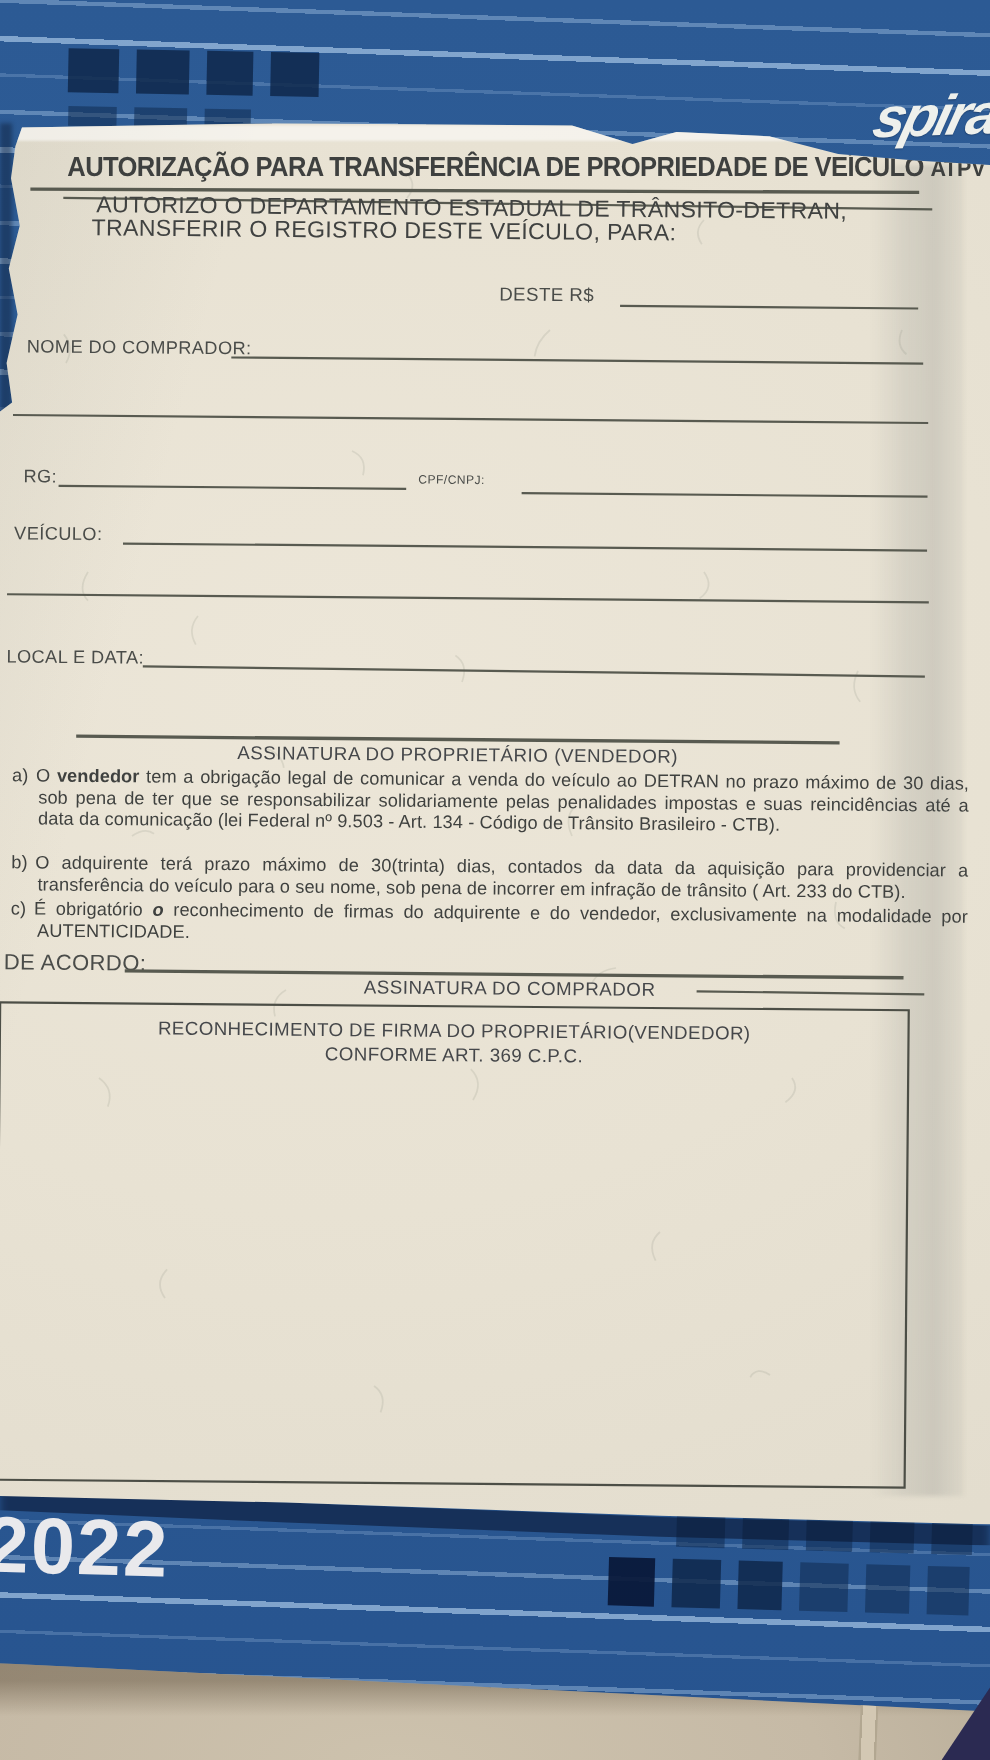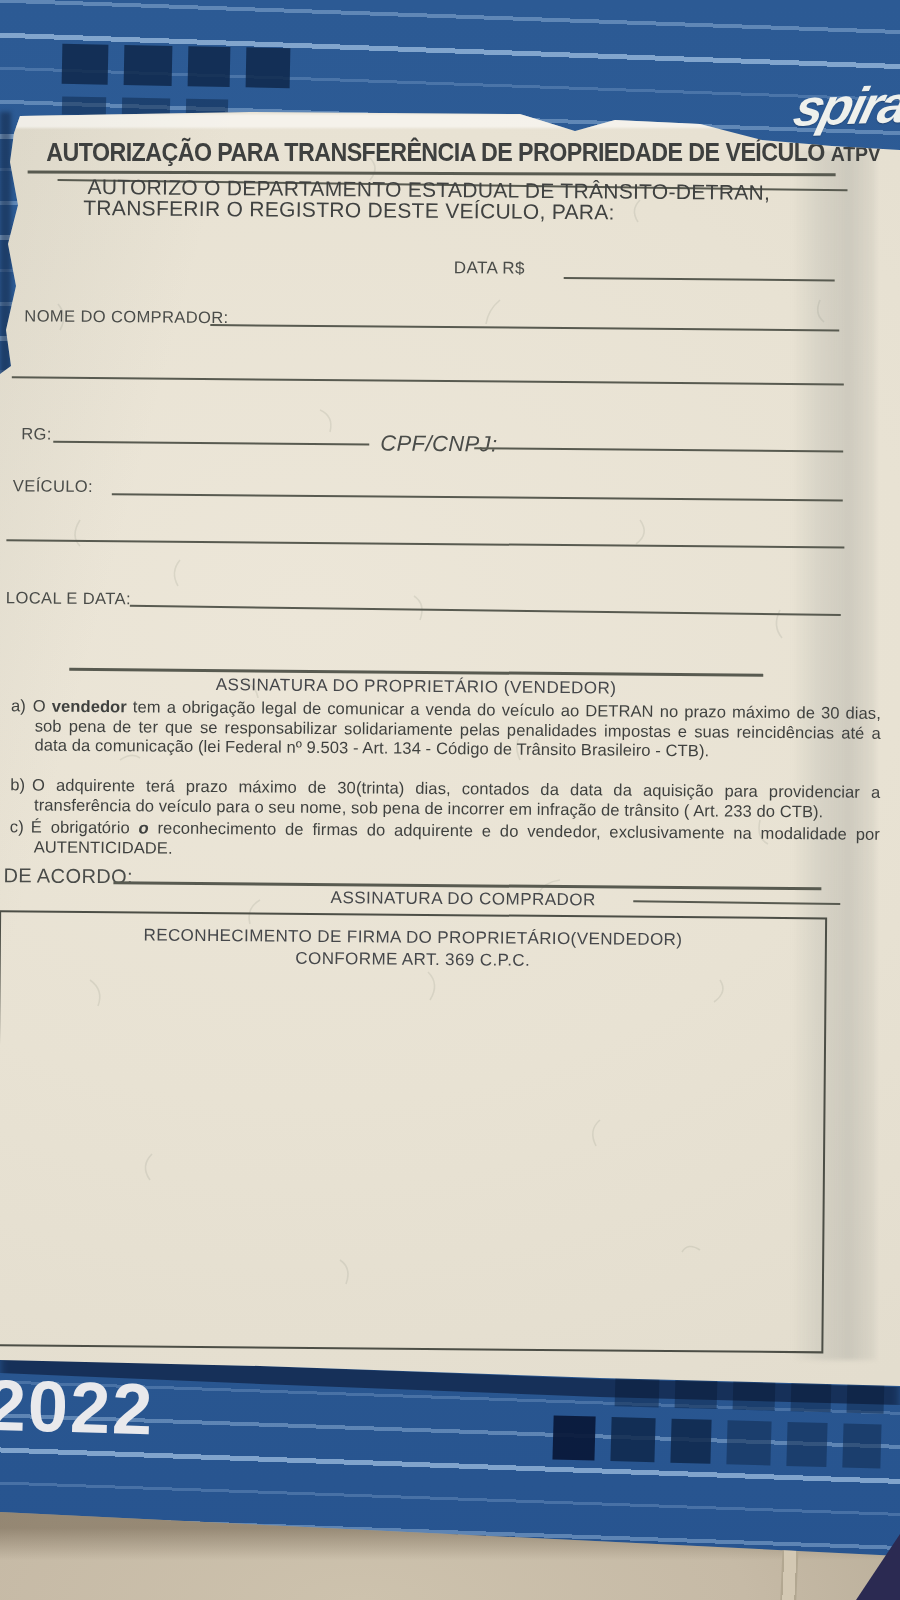--- a/index.html
+++ b/index.html
@@ -46,21 +46,21 @@
     background:linear-gradient(to right, rgba(150,152,146,0) , rgba(148,150,144,.20) 35%, rgba(138,141,136,.27) 68%, rgba(150,152,146,.10));}
   .fibers{position:absolute;left:0;top:0;}
 
   .content{position:absolute;left:0;top:0;width:900px;height:1600px;
     transform:rotate(.5deg);transform-origin:440px 130px;color:#45474a;}
   .abs{position:absolute;}
   .rule{position:absolute;height:2px;background:#585a50;}
   .rule.thick{height:2.5px;}
   .label{font-size:16.5px;letter-spacing:.4px;color:#4a4c49;white-space:nowrap;}
 
-  .title-wrap{position:absolute;left:15px;top:138px;width:810px;text-align:right;transform:rotate(-.5deg);}
+  .title-wrap{position:absolute;left:30px;top:138px;width:810px;text-align:right;transform:rotate(-.5deg);}
   .title{display:inline-block;font-size:25px;font-weight:700;letter-spacing:-.6px;
     transform:scaleX(.93);transform-origin:center;white-space:nowrap;color:#3e403f;}
   .title .suffix{font-size:21px;letter-spacing:-.2px;}
   .intro{font-size:21px;letter-spacing:.3px;color:#404241;white-space:nowrap;}
 
   .sig-caption{font-size:17px;letter-spacing:.5px;color:#45474a;white-space:nowrap;}
 
   .clause{position:absolute;left:16px;width:846px;margin:0;font-size:16.5px;line-height:19.5px;
     letter-spacing:.1px;color:#3f413f;text-align:justify;padding-left:24px;text-indent:-24px;}
   .clause b{font-weight:700;}
@@ -159,31 +159,31 @@
 
       <div class="title-wrap">
         <span class="title"><span>AUTORIZAÇÃO PARA TRANSFERÊNCIA DE PROPRIEDADE DE VEÍCULO</span> <span class="suffix">ATPV</span></span>
       </div>
       <div class="rule thick" style="left:28px;top:172px;width:808px;transform:rotate(-.3deg);"></div>
       <div class="rule" style="left:58px;top:184px;width:790px;transform:rotate(.25deg);"></div>
 
       <div class="abs intro" style="left:88px;top:178px;">AUTORIZO O DEPARTAMENTO ESTADUAL DE TRÂNSITO-DETRAN,</div>
       <div class="abs intro" style="left:84px;top:199px;">TRANSFERIR O  REGISTRO DESTE VEÍCULO, PARA:</div>
 
-      <div class="abs label" style="left:455px;top:258px;font-size:17px;">DATA R$</div>
+      <div class="abs label" style="left:455px;top:258px;font-size:17px;">DESTE R$</div>
       <div class="rule" style="left:565px;top:276px;width:271px;"></div>
 
       <div class="abs label" style="left:26px;top:310px;">NOME DO COMPRADOR:</div>
       <div class="rule" style="left:212px;top:326px;width:629px;"></div>
 
       <div class="rule" style="left:14px;top:380px;width:832px;"></div>
 
       <div class="abs label" style="left:24px;top:428px;">RG:</div>
       <div class="rule" style="left:56px;top:444px;width:316px;"></div>
-      <div class="abs label" style="left:383px;top:431px;font-size:22px;font-style:italic;">CPF/CNPJ:</div>
+      <div class="abs label" style="left:383px;top:431px;font-size:11px;">CPF/CNPJ:</div>
       <div class="rule" style="left:477px;top:447px;width:369px;"></div>
 
       <div class="abs label" style="left:16px;top:480px;">VEÍCULO:</div>
       <div class="rule" style="left:115px;top:496px;width:731px;"></div>
 
       <div class="rule" style="left:10px;top:543px;width:838px;"></div>
 
       <div class="abs label" style="left:10px;top:592px;">LOCAL E DATA:</div>
       <div class="rule" style="left:134px;top:609px;width:711px;transform:rotate(.25deg);"></div>
 

